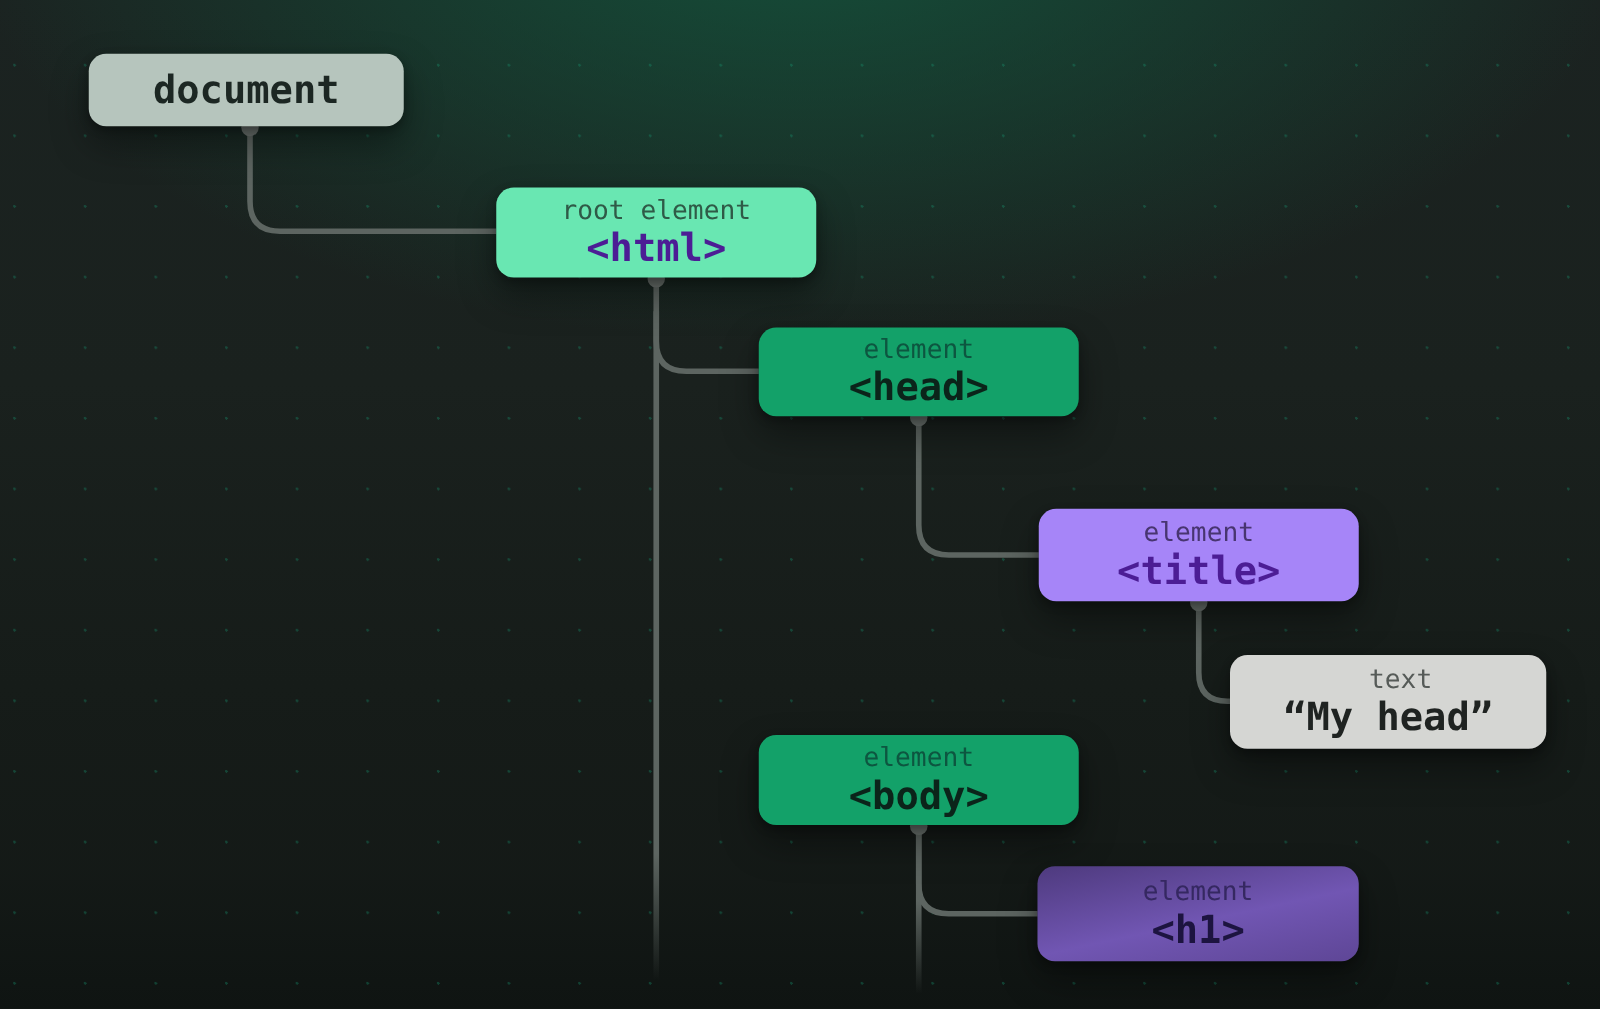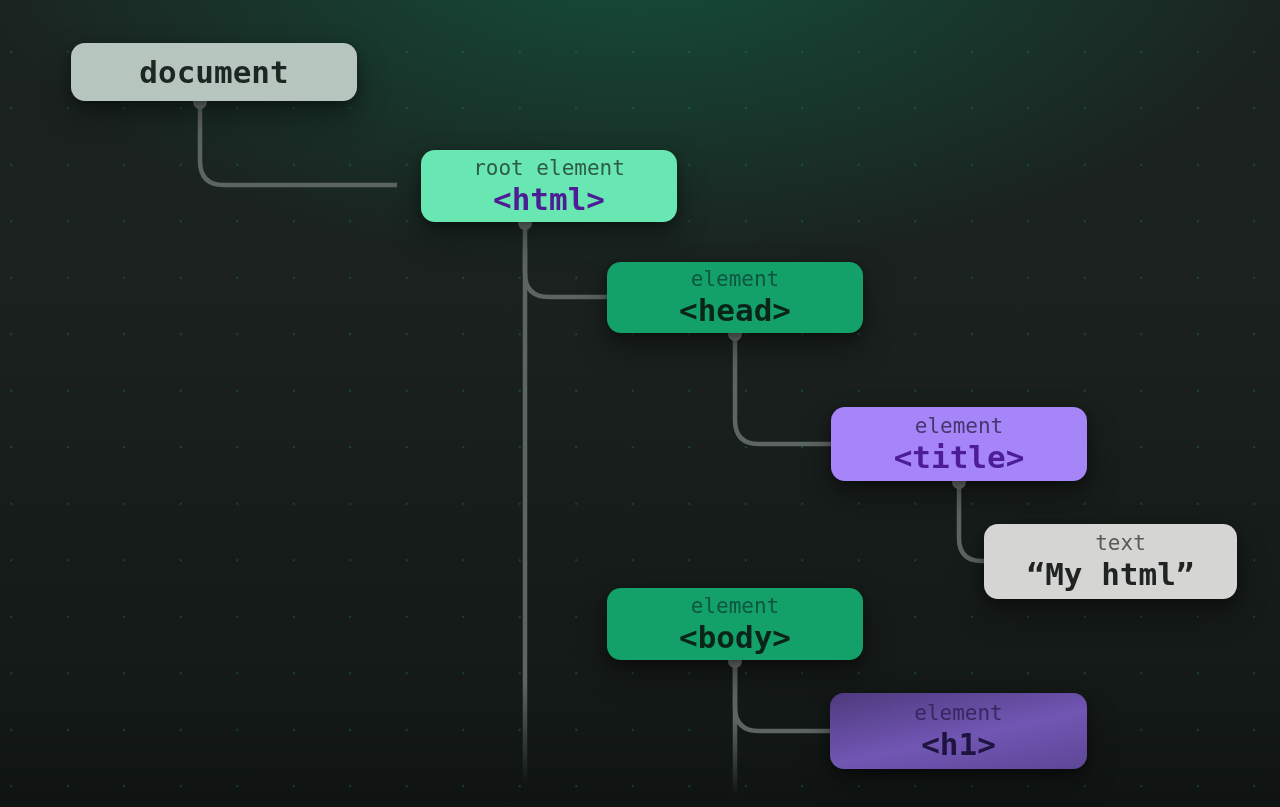--- a/index.html
+++ b/index.html
@@ -25,22 +25,22 @@
     align-items:center;justify-content:center;
     box-shadow:0 14px 30px rgba(0,0,0,.38), 0 3px 8px rgba(0,0,0,.28);
   }
   .node-label{
     font-size:21px;line-height:25px;font-weight:400;letter-spacing:0;
   }
   .node-tag{
     font-size:31px;line-height:36px;font-weight:700;
   }
   
-  .n-document{left:71px;top:43px;width:286px;height:58px;}
-  .n-html    {left:397px;top:150px;width:256px;height:72px;margin-left:24px;}
+  .n-document{left:71px;top:43px;width:252px;height:58px;}
+  .n-html    {left:397px;top:150px;width:256px;height:72px;}
   .n-head    {left:607px;top:262px;width:256px;height:71px;}
   .n-title   {left:831px;top:407px;width:256px;height:74px;}
   .n-text    {left:984px;top:524px;width:253px;height:75px;}
   .n-body    {left:607px;top:588px;width:256px;height:72px;}
   .n-h1      {left:830px;top:693px;width:257px;height:76px;}
   
   .n-document .node-tag{font-size:31px;font-weight:600;color:#1c2723;}
   .n-html .node-label{color:#2f5a47;}
   .n-html .node-tag{color:#4c1d95;}
   .n-head .node-label,.n-body .node-label{color:#0d5640;}
@@ -102,21 +102,21 @@
     <div class="node-tag">&lt;head&gt;</div>
   </div>
 
   <div class="node n-title" style="background: rgb(166, 133, 248);">
     <div class="node-label">element</div>
     <div class="node-tag">&lt;title&gt;</div>
   </div>
 
   <div class="node n-text" style="background: rgb(213, 214, 211);">
     <div class="node-label">text</div>
-    <div class="node-tag">“My html”</div>
+    <div class="node-tag">“My head”</div>
   </div>
 
   <div class="node n-body" style="background: rgb(19, 161, 105);">
     <div class="node-label">element</div>
     <div class="node-tag">&lt;body&gt;</div>
   </div>
 
   <div class="node n-h1" style="background: linear-gradient(168deg, rgb(78, 58, 126) 0%, rgb(113, 86, 179) 55%, rgb(94, 70, 150) 100%);">
     <div class="node-label">element</div>
     <div class="node-tag">&lt;h1&gt;</div>

